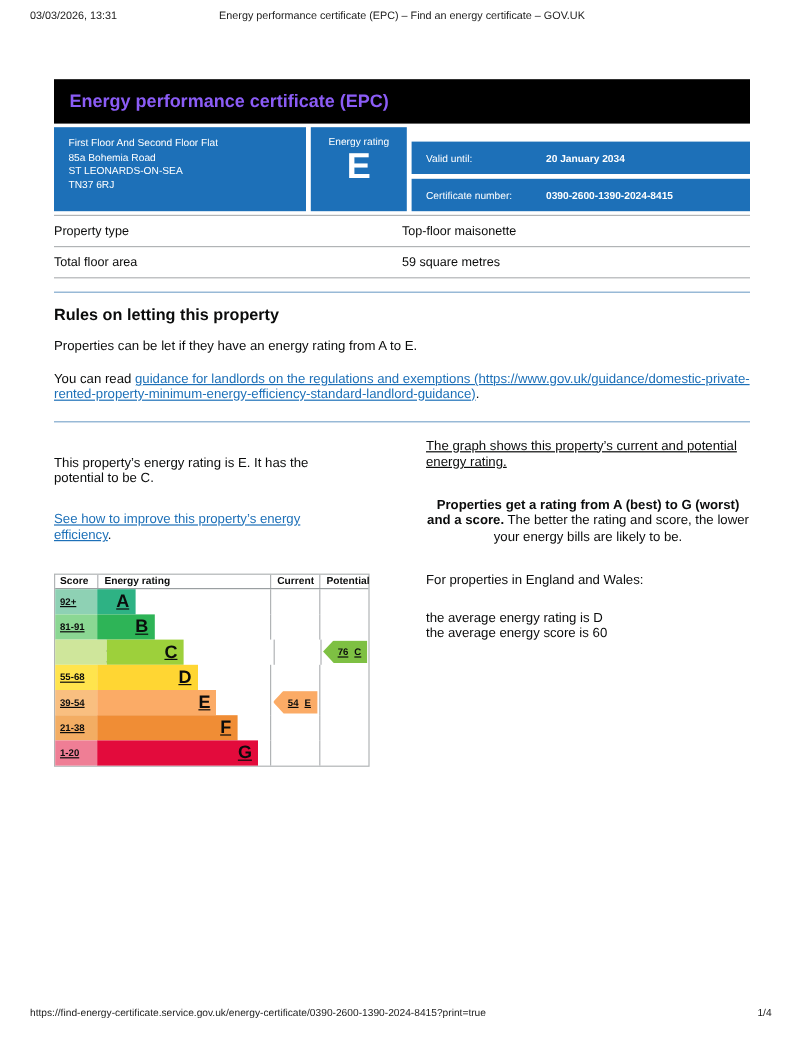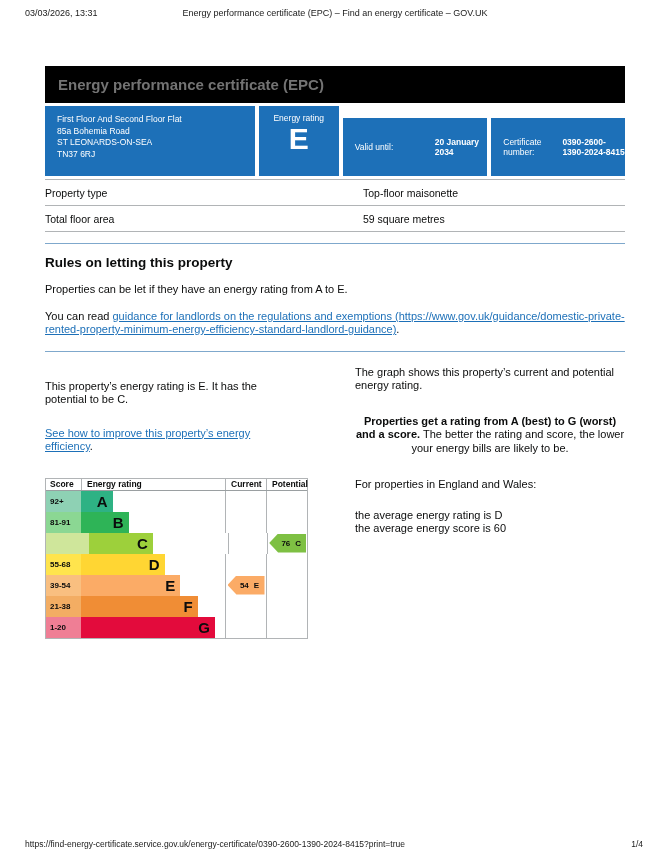--- a/index.html
+++ b/index.html
@@ -11,67 +11,67 @@
   
   .print-header { position:relative; height:20px; padding-top:8px; font-size:9px; color:#1a1a1a; }
   .print-header .dt { position:absolute; left:25px; top:8px; }
   .print-header .ttl { text-align:center; }
   .print-footer { position:absolute; top:839px; left:25px; right:27px;
     display:flex; justify-content:space-between; font-size:8.5px; color:#1a1a1a; }
 
   
   .content { margin:38px 45px 0 45px; width:580px; }
 
-  .banner { background:#000; color:#737373; height:37px; display:flex; align-items:center;
+  .banner { background:#000; color:#8b5cf6; height:37px; display:flex; align-items:center;
     padding-left:13px; font-size:15px; font-weight:bold; box-sizing:border-box; }
 
   
   .summary { display:flex; gap:4px; height:70px; margin-top:3px; }
   .summary .cell { background:var(--govuk-blue); color:#fff; box-sizing:border-box; }
   .addr { width:210px; padding:8px 12px; font-size:8.5px; line-height:11.5px; }
   .rating-cell { width:80px; text-align:center; padding-top:7px; }
   .rating-cell .lbl { font-size:8.5px; }
   .rating-cell .big { font-size:30px; font-weight:bold; line-height:32px; }
-  .meta { flex:1; display:flex; flex-direction:row; gap:4px; background:#fff !important; padding:0;margin-top:12px; }
+  .meta { flex:1; display:flex; flex-direction:column; gap:4px; background:#fff !important; padding:0;margin-top:12px; }
   .meta .row { flex:1; background:var(--govuk-blue); color:#fff; display:flex; align-items:center; font-size:8.5px; }
   .meta .row .lbl { margin-left:12px; width:100px; }
   .meta .row .val { font-weight:bold; }
 
   
   .ptable { margin-top:3px; border-top:1px solid var(--border-gray); font-size:10.5px; }
-  .ptable .trow { display:flex; padding:6.5px 0; border-bottom:1px solid var(--border-gray);gap:28px; }
+  .ptable .trow { display:flex; padding:6.5px 0; border-bottom:1px solid var(--border-gray); }
   .ptable .tlabel { width:290px; }
 
   .divider { border:none; border-top:1px solid var(--divider-blue); margin:11px 0 0 0; }
 
   h2 { font-size:13.5px; font-weight:bold; margin:11px 0 0 0; }
   p  { font-size:11px; line-height:13.5px; margin:13px 0 0 0; }
   a  { color:var(--link-blue); text-decoration:underline; cursor:pointer; }
 
   .rules p.linkp { margin-top:13px; }
 
   
   .two-col { display:flex; margin-top:12px; }
   .col-left { width:303px; }
   .col-left h2 { margin-top:0; }
   .col-left p { max-width:248px; margin-top:16px; }
   .col-left .improve { margin-top:20px; max-width:232px; }
   .col-right { width:270px; margin-left:7px; }
-  .col-right p.first { margin-top:2px; }
+  .col-right p.first { margin-top:2px;text-decoration:underline; }
   .col-right p.b2 { margin-top:22px;text-align:center; }
   .col-right p.b3 { margin-top:23px; }
   .col-right ul { list-style:none; margin:17px 0 0 0; padding:0; font-size:11px; line-height:13.5px; }
 
   
   .chart { width:261px; margin-top:24px; border:1px solid var(--border-gray); box-sizing:content-box; }
   .chead { display:flex; height:11px; align-items:center; border-bottom:1px solid #9a9fa1; font-size:8.5px; font-weight:bold; }
   .chead .c1 { width:35px; padding-left:4px; box-sizing:border-box; }
   .chead .c2 { width:144px; padding-left:5px; box-sizing:border-box; border-left:1px solid var(--border-gray); height:100%; display:flex; align-items:center; }
   .chead .c3, .chead .c4 { width:41px; box-sizing:border-box; border-left:1px solid var(--border-gray); height:100%; display:flex; align-items:center; padding-left:5px; }
-  .brow { display:flex; height:21px; }
+  .brow { display:flex; height:21px;text-decoration:underline; }
   .score-cell { width:35px; font-size:8px; font-weight:bold; display:flex; align-items:center; padding-left:4px; box-sizing:border-box; }
   .bar-cell { width:144px; }
   .bar { height:21px; display:flex; align-items:center; justify-content:flex-end;
     padding-right:5px; box-sizing:border-box; font-weight:bold; font-size:15px; }
   .cur-cell, .pot-cell { width:41px; border-left:1px solid var(--border-gray); box-sizing:border-box;
     display:flex; align-items:center; justify-content:center; }
   .arrow { width:37px; height:19px; clip-path:polygon(0 50%, 24% 0, 100% 0, 100% 100%, 24% 100%);
     display:flex; align-items:center; justify-content:center; font-size:8px; font-weight:bold; padding-left:7px; box-sizing:border-box; }
   .arrow .sp { width:5px; }
 </style>

